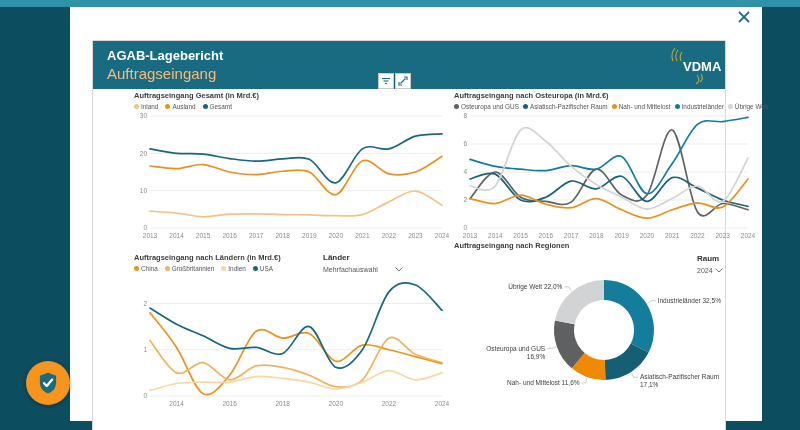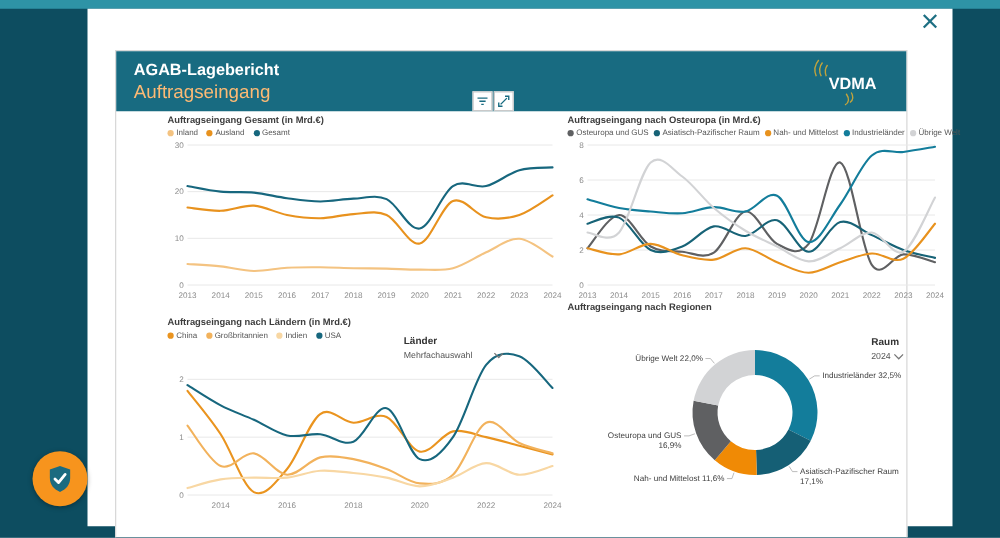--- a/index.html
+++ b/index.html
@@ -4,29 +4,29 @@
 <style>
   html,body{margin:0;padding:0;background:#0d4d60;font-family:"Liberation Sans",sans-serif;}
   #stage{position:relative;width:800px;height:430px;overflow:hidden;background:#0d4d60;}
   .topstrip{position:absolute;left:0;top:0;width:800px;height:7px;background:#2e93a6;}
   .whitezone{position:absolute;left:70px;top:7px;width:692px;height:414px;background:#ffffff;}
   .close-x{position:absolute;left:735px;top:8px;width:18px;height:18px;cursor:pointer;}
   .card{position:absolute;left:92px;top:40px;width:634px;height:412px;background:#ffffff;border:1px solid #d8d8d8;box-sizing:border-box;}
   .card-header{position:absolute;left:0;top:0;width:100%;height:48px;background:#186b81;}
   .hdr-title{position:absolute;left:14px;top:7px;color:#fff;font-size:13px;font-weight:bold;}
   .hdr-sub{position:absolute;left:14px;top:24px;color:#fdba74;font-size:15px;}
-  .vdma-logo{position:absolute;right:20px;top:4px;}
+  .vdma-logo{position:absolute;right:0;top:4px;}
   .pbi-btn{position:absolute;width:16px;height:16px;background:#fff;border:1px solid #c9c9c9;box-sizing:border-box;display:flex;align-items:center;justify-content:center;}
   .chart-block{position:absolute;margin-left:35px;}
   .chart-title{font-size:7.5px;font-weight:bold;color:#3d3d3d;white-space:nowrap;}
   .legend{display:flex;gap:7px;margin-top:3px;align-items:center;flex-wrap:nowrap;}
   .legend .item{display:flex;align-items:center;gap:2px;font-size:6.4px;color:#555;white-space:nowrap;}
   .legend .dot{width:5px;height:5px;border-radius:50%;display:inline-block;}
   .dropdown{position:absolute;}
-  .dd-label{font-size:8px;font-weight:bold;color:#333;margin-top:15px;}
+  .dd-label{font-size:8px;font-weight:bold;color:#333;}
   .dd-value{display:flex;align-items:center;justify-content:space-between;font-size:7px;color:#555;margin-top:4px;}
   svg{display:block;}
 </style>
 </head>
 <body>
 
 <div id="stage">
   <div class="topstrip"></div>
   <div class="whitezone"></div>
 

